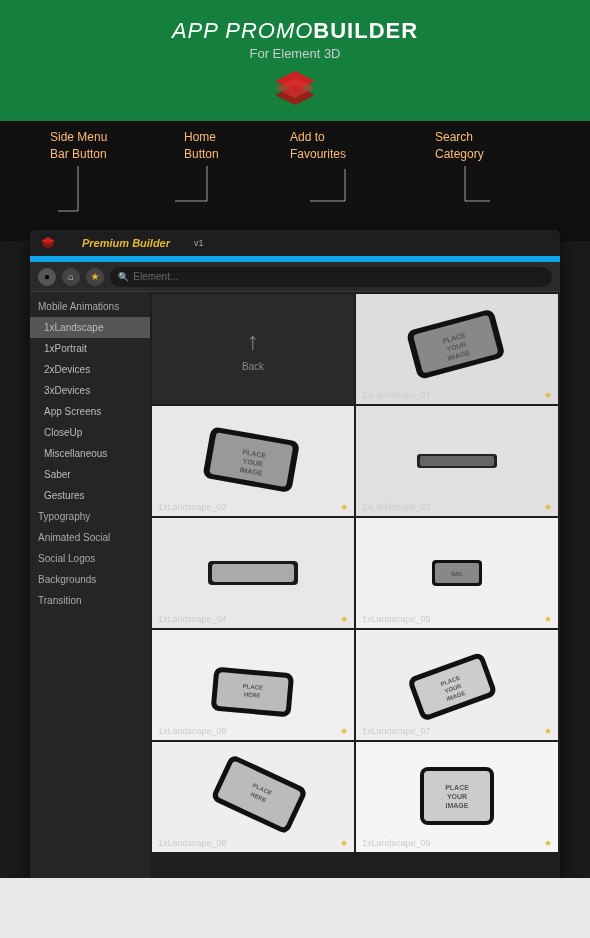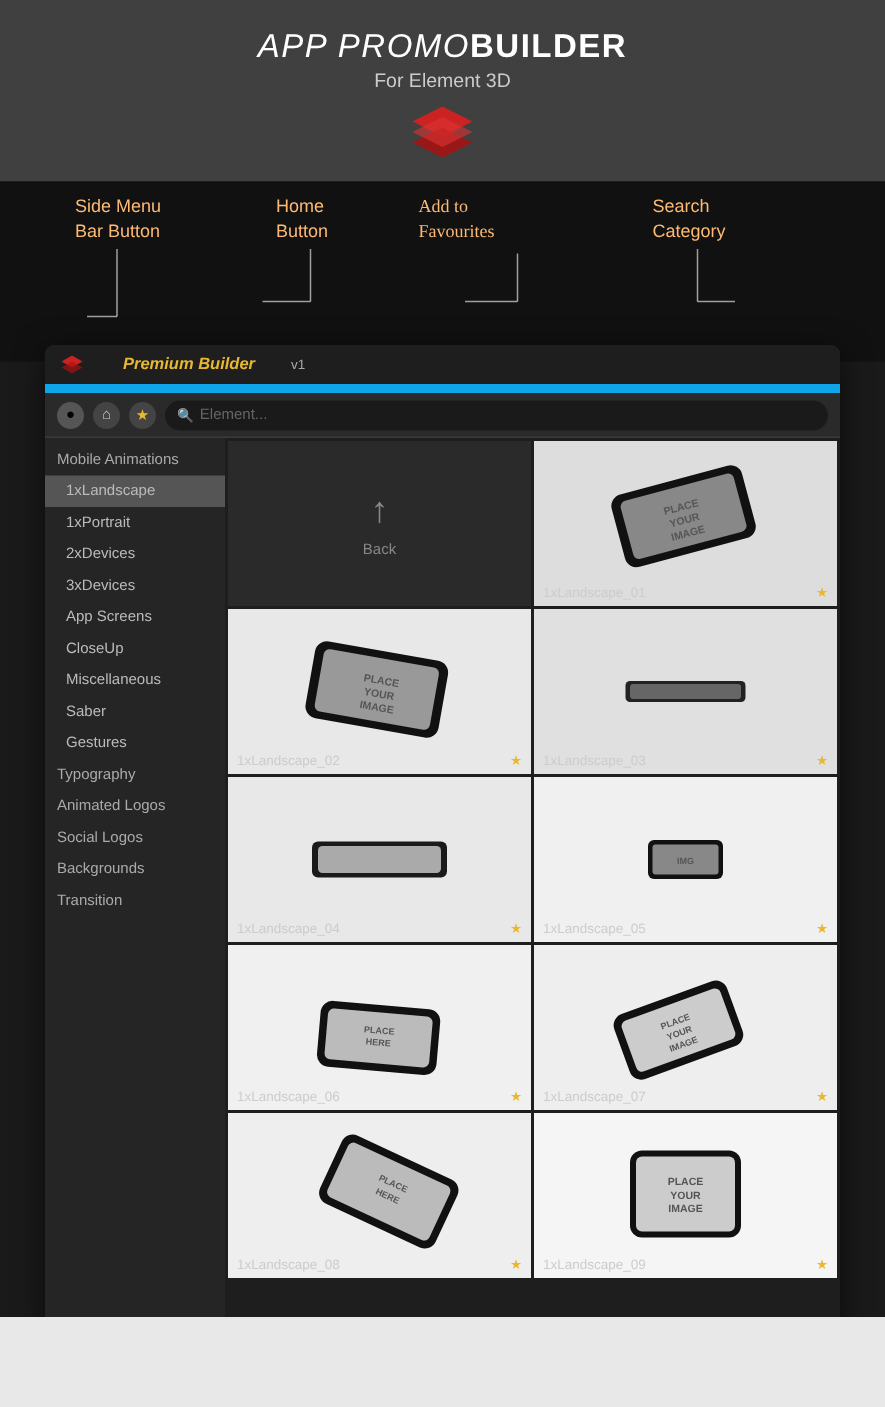--- a/index.html
+++ b/index.html
@@ -7,21 +7,21 @@
       width: 590px;
       height: 938px;
       background: #1a1a1a;
       font-family: Arial, sans-serif;
       overflow: hidden;
       position: relative;
     }
 
     
     .header {
-      background: #404040;
+      background: #15803d;
       text-align: center;
       padding: 18px 0 10px;
     }
     .header-title {
       font-size: 22px;
       color: #fff;
       letter-spacing: 1px;
     }
     .header-title span.promo {
       font-style: italic;
@@ -52,21 +52,21 @@
       height: 120px;
     }
     .label-item {
       position: absolute;
       color: #fdba74;
       font-size: 12px;
       line-height: 1.4;
     }
     .label-item.side-menu { left: 50px; top: 8px; }
     .label-item.home-btn { left: 184px; top: 8px; }
-    .label-item.add-fav { left: 279px; top: 8px; font-family: Liberation Serif, serif; }
+    .label-item.add-fav { left: 290px; top: 8px; }
     .label-item.search-cat { left: 435px; top: 8px; }
 
     
     .app-window {
       position: absolute;
       top: 230px;
       left: 30px;
       width: 530px;
       height: 660px;
       background: #2a2a2a;
@@ -351,21 +351,21 @@
       <div class="sidebar-item child active">1xLandscape</div>
       <div class="sidebar-item child">1xPortrait</div>
       <div class="sidebar-item child">2xDevices</div>
       <div class="sidebar-item child">3xDevices</div>
       <div class="sidebar-item child">App Screens</div>
       <div class="sidebar-item child">CloseUp</div>
       <div class="sidebar-item child">Miscellaneous</div>
       <div class="sidebar-item child">Saber</div>
       <div class="sidebar-item child">Gestures</div>
       <div class="sidebar-item parent">Typography</div>
-      <div class="sidebar-item parent">Animated Logos</div>
+      <div class="sidebar-item parent">Animated Social</div>
       <div class="sidebar-item parent">Social Logos</div>
       <div class="sidebar-item parent">Backgrounds</div>
       <div class="sidebar-item parent">Transition</div>
     </div>
 
     <div class="main-content">
 
       <div class="grid-item back-item">
         <div class="mockup-container" style="background:#2a2a2a; flex-direction:column; gap:6px;">
           <span class="back-arrow">↑</span>

